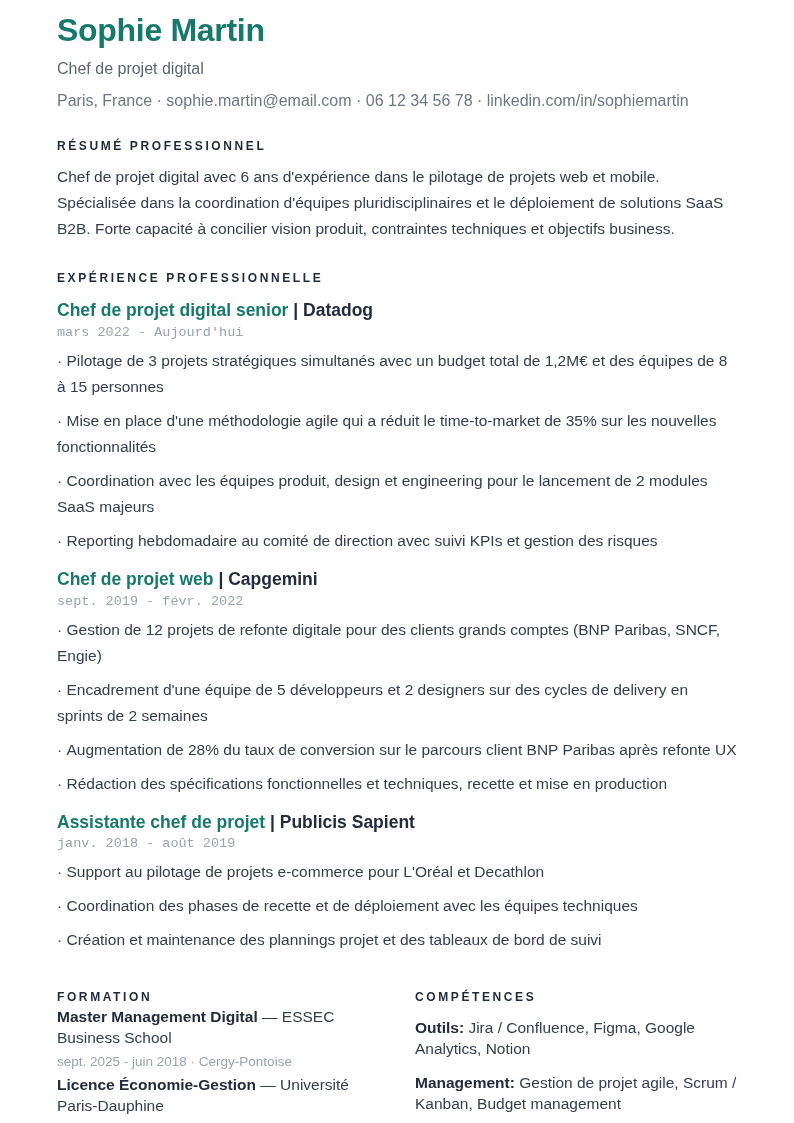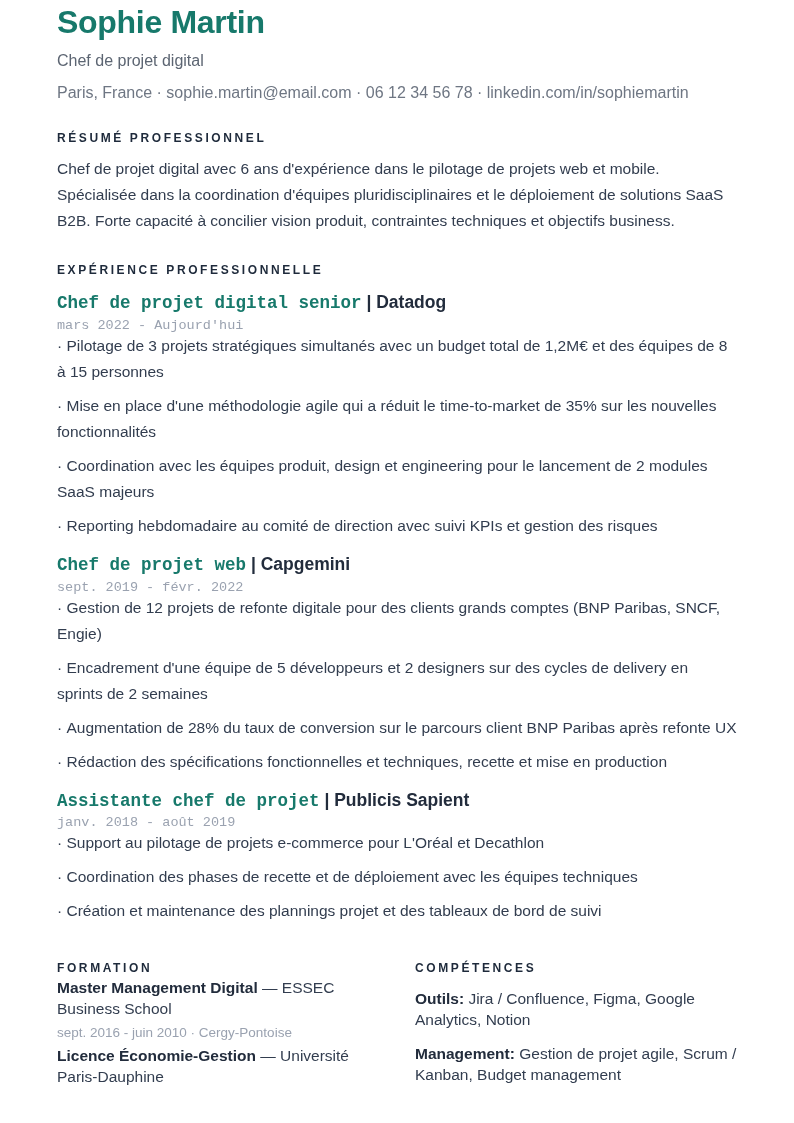--- a/index.html
+++ b/index.html
@@ -8,21 +8,21 @@
     width: 794px;
     height: 1123px;
     background: #ffffff;
     overflow: hidden;
     font-family: "Liberation Sans", sans-serif;
     color: #323d4f;
   }
   .page {
     width: 794px;
     height: 1123px;
-    padding: 4px 57px 0 57px;
+    padding: 12px 57px 0 57px;
     overflow: hidden;
   }
   
   .name {
     margin: 0;
     font-size: 32px;
     font-weight: 700;
     letter-spacing: -0.3px;
     color: #17796b;
     line-height: 1.15;
@@ -53,29 +53,29 @@
     color: #323d4f;
   }
   
   .job { margin-top: 15px; }
   .job-title {
     margin: 0;
     font-size: 17.5px;
     font-weight: 700;
     line-height: 1.25;
   }
-  .job-title .role { color: #17796b; font-family: Liberation Mono, monospace; }
+  .job-title .role { color: #17796b; }
   .job-title .co { color: #222c3c; }
   .date-line {
     margin-top: 3px;
     font-size: 13.5px;
     color: #9aa2b0;
     font-family: Liberation Mono, monospace;
   }
-  .bullets { }
+  .bullets { margin-top: 8px; }
   .bullet {
     margin: 0 0 8px 0;
     font-size: 15.5px;
     line-height: 26px;
     color: #323d4f;
   }
   .bullet::before { content: "\00B7\00A0"; }
   
   .two-col {
     display: grid;
@@ -147,21 +147,21 @@
       <p class="bullet">Coordination des phases de recette et de déploiement avec les équipes techniques</p>
       <p class="bullet">Création et maintenance des plannings projet et des tableaux de bord de suivi</p>
     </div>
   </div>
 
   <div class="two-col">
     <div class="col">
       <div class="sec-heading">FORMATION</div>
       <div class="edu">
         <div class="edu-line"><span class="bold">Master Management Digital</span><span> — ESSEC Business School</span></div>
-        <div class="edu-date">sept. 2016 - juin 2010 · Cergy-Pontoise</div>
+        <div class="edu-date">sept. 2025 - juin 2018 · Cergy-Pontoise</div>
       </div>
       <div class="edu">
         <div class="edu-line"><span class="bold">Licence Économie-Gestion</span><span> — Université Paris-Dauphine</span></div>
 
       </div>
     </div>
     <div class="col">
       <div class="sec-heading">COMPÉTENCES</div>
       <p class="skill"><span class="bold">Outils:</span><span> Jira / Confluence, Figma, Google Analytics, Notion</span></p>
       <p class="skill"><span class="bold">Management:</span><span> Gestion de projet agile, Scrum / Kanban, Budget management</span></p>

